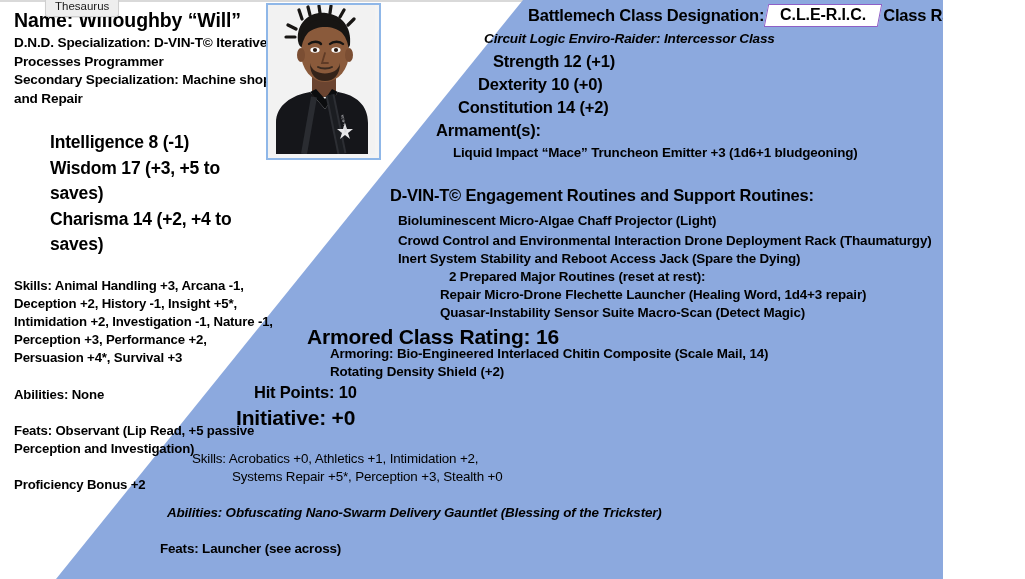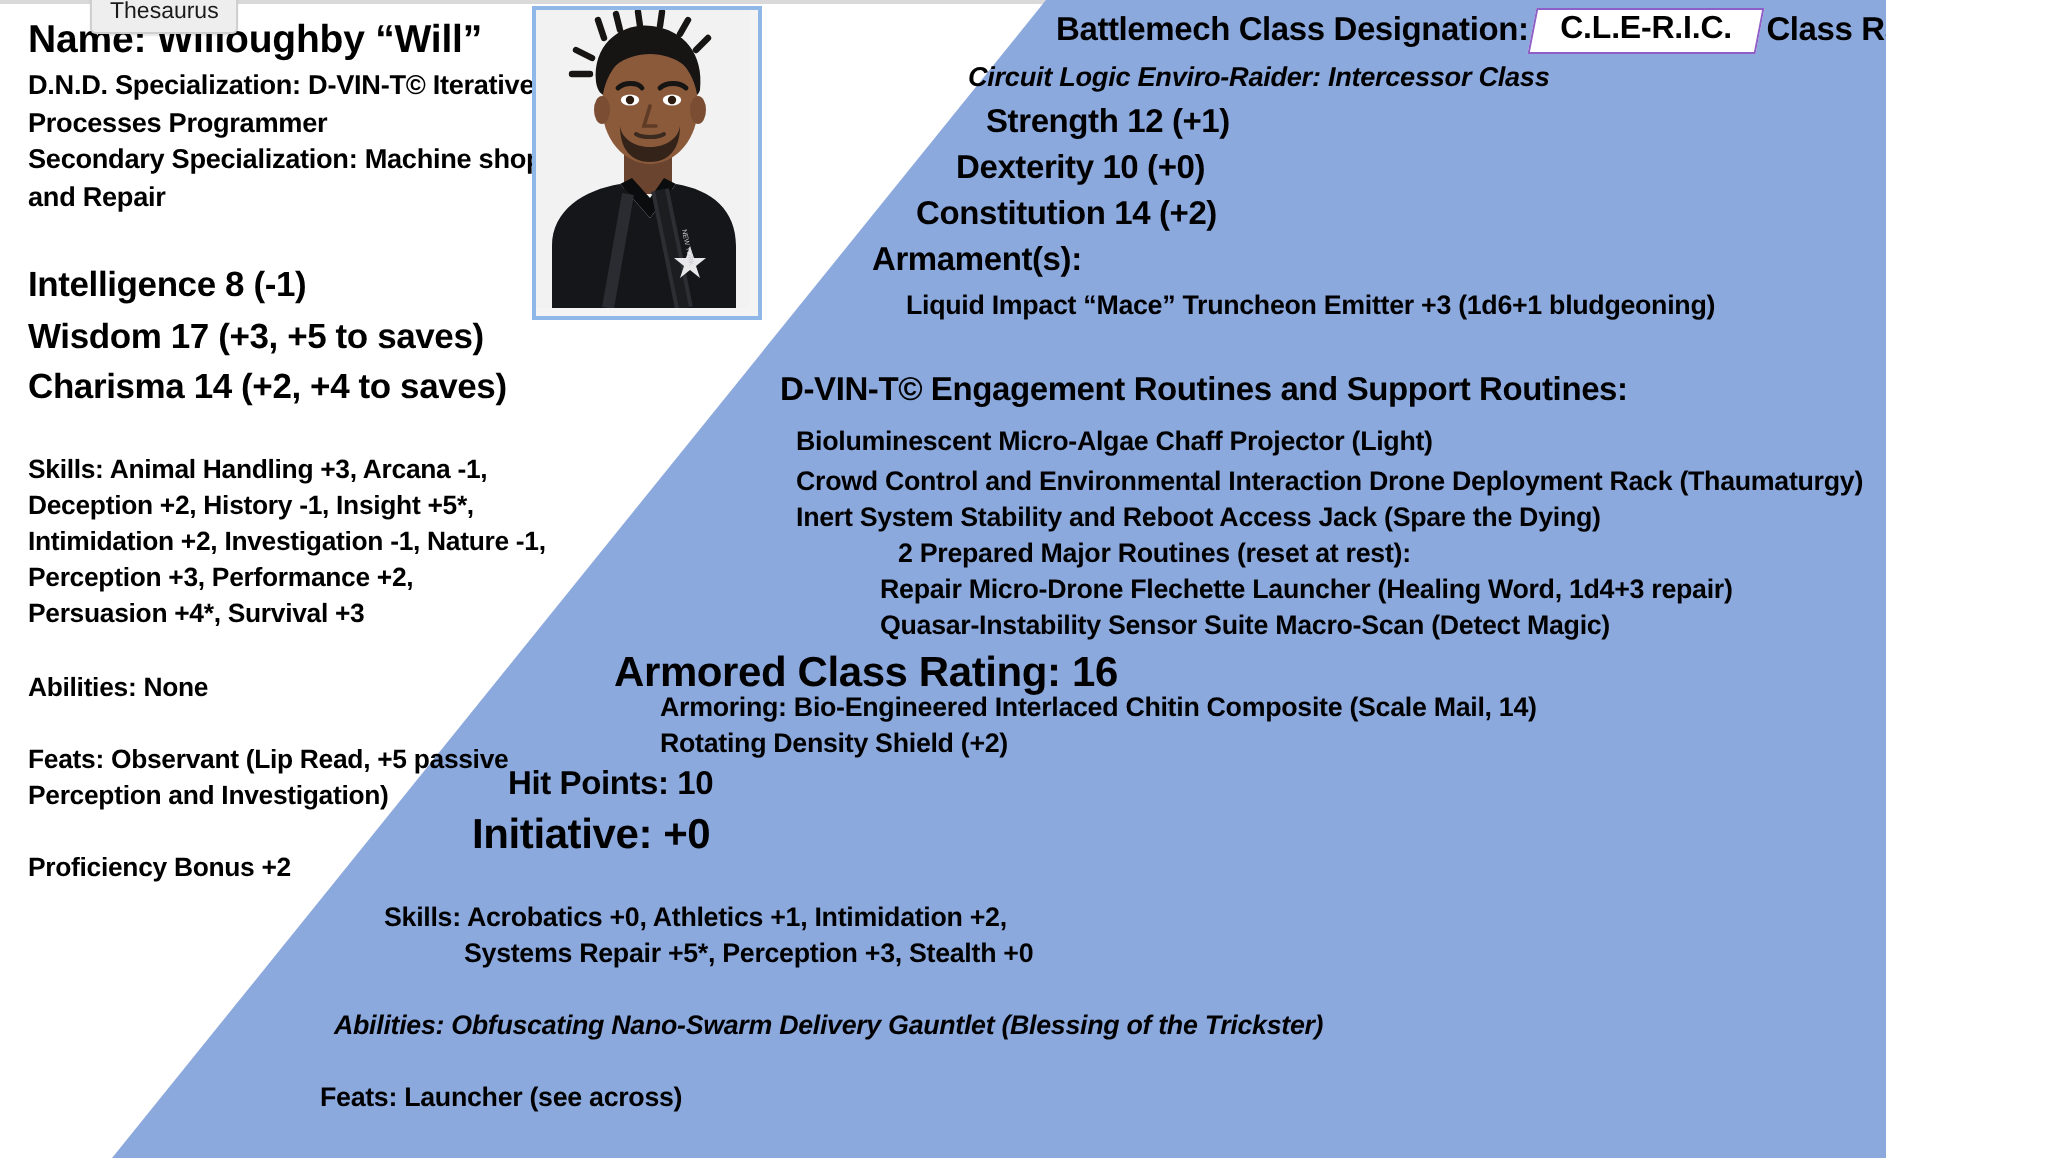--- a/index.html
+++ b/index.html
@@ -75,20 +75,21 @@
     font-weight: 700;
     line-height: 18.5px;
     letter-spacing: -0.15px;
   }
   .l-gap-1 { height: 22px; }
   .l-stat {
     font-size: 17.5px;
     font-weight: 700;
     line-height: 25.5px;
     letter-spacing: -0.2px;
+    margin-left: 36px;
   }
   .l-gap-2 { height: 19px; }
   .l-small {
     font-size: 13.2px;
     font-weight: 700;
     line-height: 18.2px;
     letter-spacing: -0.15px;
   }
   .l-gap-3 { height: 18px; }
 
@@ -237,21 +238,21 @@
     top: 406px;
     font-size: 21px;
     font-weight: 700;
     letter-spacing: -0.2px;
     white-space: nowrap;
   }
 
   .bskill {
     position: absolute;
     font-size: 13.4px;
-    font-weight: 700;
+    font-weight: 400;
     letter-spacing: -0.15px;
     white-space: nowrap;
   }
   .bsk-0 { left: 192px; top: 451px; }
   .bsk-1 { left: 232px; top: 469px; }
 
   .babil {
     position: absolute;
     left: 167px;
     top: 505px;

